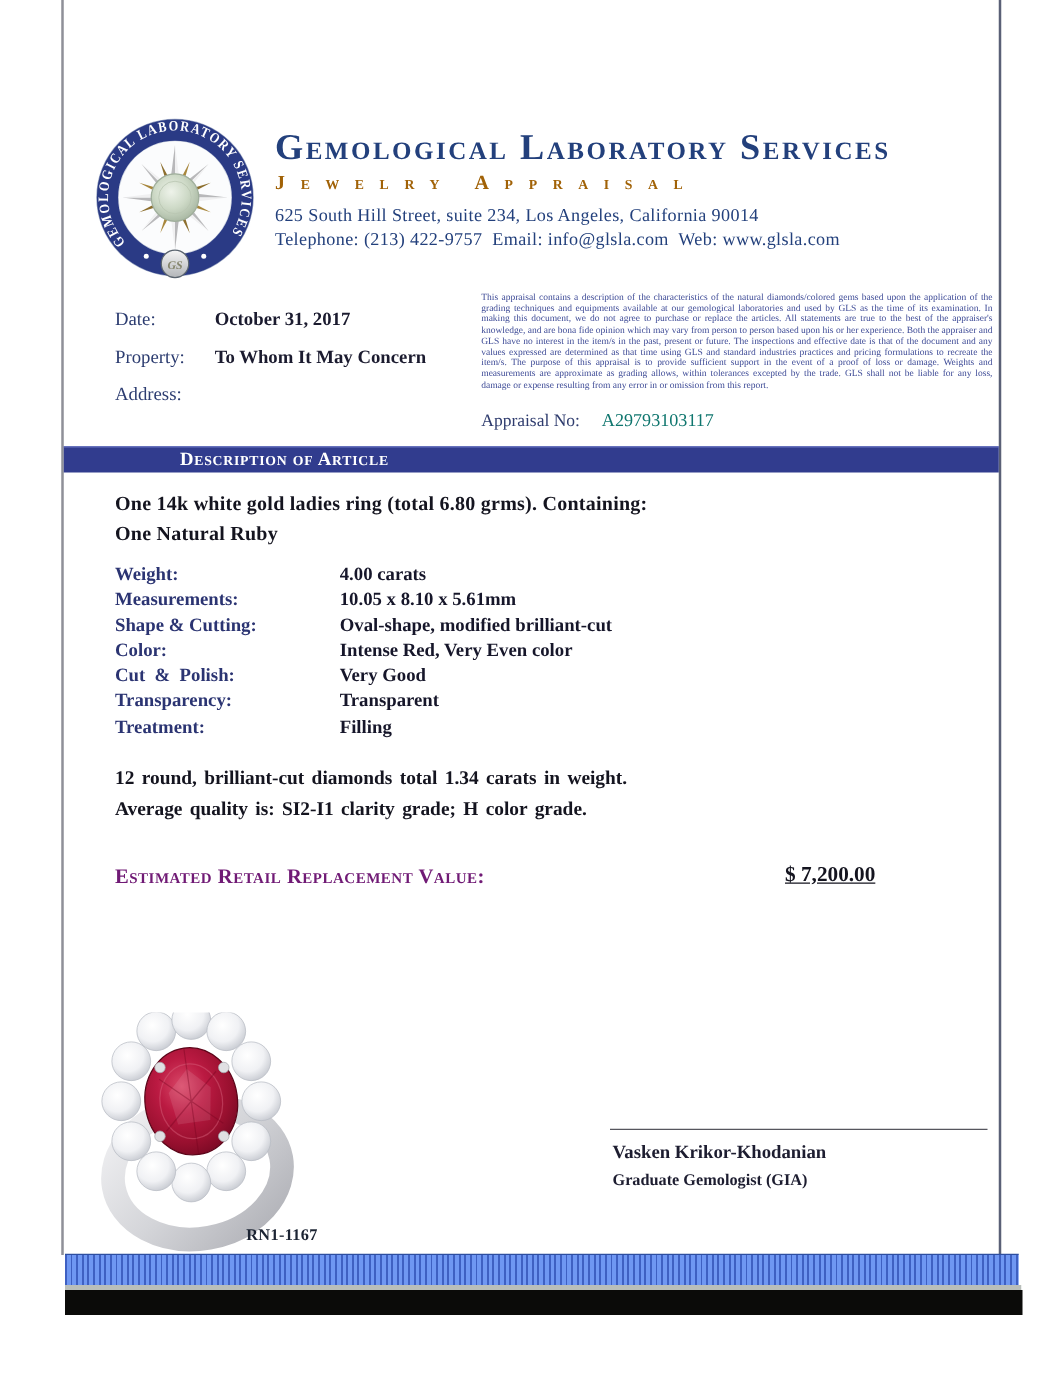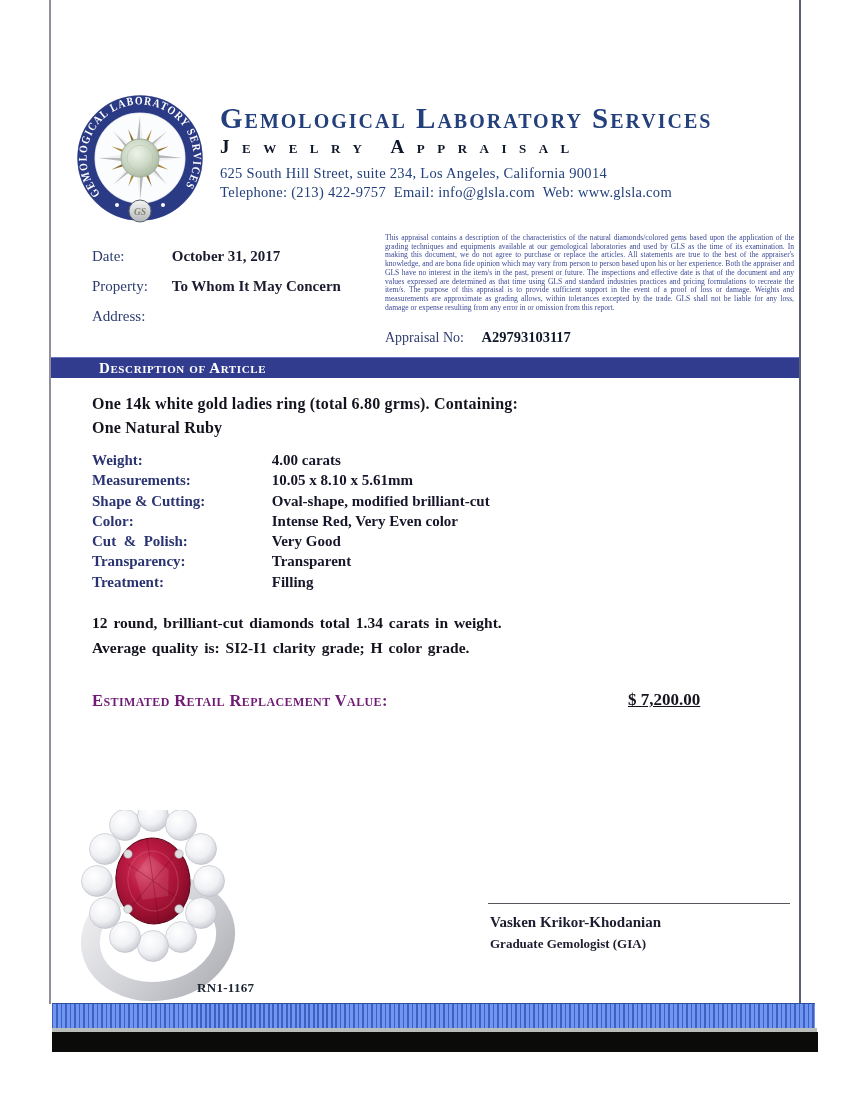--- a/index.html
+++ b/index.html
@@ -15,44 +15,44 @@
   .edge-line.right { left:799px; background:#5a6076; }
 
   
   .logo { position:absolute; left:72px; top:90px; }
   .masthead { position:absolute; left:220px; top:103px; width:585px; color:#23407c; }
   .m-title {
     font-variant:small-caps; font-weight:bold; font-size:29px; line-height:30px;
     letter-spacing:2px; color:#23407c;
   }
   .m-subtitle {
-    font-variant:small-caps; font-weight:bold; font-size:19px; line-height:27px;
-    letter-spacing:12.5px; color:#0f172a;
+    font-variant:small-caps; font-weight:bold; font-size:16px; line-height:27px;
+    letter-spacing:12.5px; color:#a16207;
   }
   .m-addr, .m-contact { font-size:14.5px; line-height:19px; letter-spacing:0.3px; color:#23407c; }
   .m-addr { margin-top:4px; }
 
   
   .meta-row { position:absolute; left:92px; font-size:15px; }
   .meta-label { display:inline-block; width:66px; color:#2c3c70; }
   .meta-value { font-weight:bold; color:#1b1b2f;margin-left:10px; }
 
   .disclaimer {
     position:absolute; left:385px; top:234px; width:409px;
     font-size:7.6px; line-height:8.7px; text-align:justify; color:#3d4a96;
   }
   .appraisal-no { position:absolute; left:385px; top:329px; font-size:14px; color:#2f3c6e; }
-  .appraisal-no .no-value { font-weight:bold; font-size:14.5px; color:#0f172a; margin-left:14px; }
+  .appraisal-no .no-value { font-weight:normal; font-size:14.5px; color:#0f766e; margin-left:14px; }
 
   
   .section-bar {
     position:absolute; left:51px; top:357px; width:748px; height:21px;
     background:#313c8e; border-top:1.5px solid #6a74c2;
     color:#ffffff; font-variant:small-caps; font-weight:bold; font-size:15px;
-    line-height:20px; padding-left:48px; letter-spacing:0.6px; box-sizing:border-box;
+    line-height:20px; padding-left:93px; letter-spacing:0.6px; box-sizing:border-box;
   }
 
   
   .desc-line { position:absolute; left:92px; font-size:16px; font-weight:bold; color:#14141f; letter-spacing:0.2px; }
   .attr-table { position:absolute; left:92px; top:452px; }
   .attr-row { height:20.3px; font-size:15px; }
   .attr-label { display:inline-block; width:176px; font-weight:bold; color:#2b3472; }
   .attr-value { font-weight:bold; color:#16162a; }
 
   .diamonds-line { position:absolute; left:92px; font-size:15.5px; font-weight:bold; color:#14141f; word-spacing:2px; }

